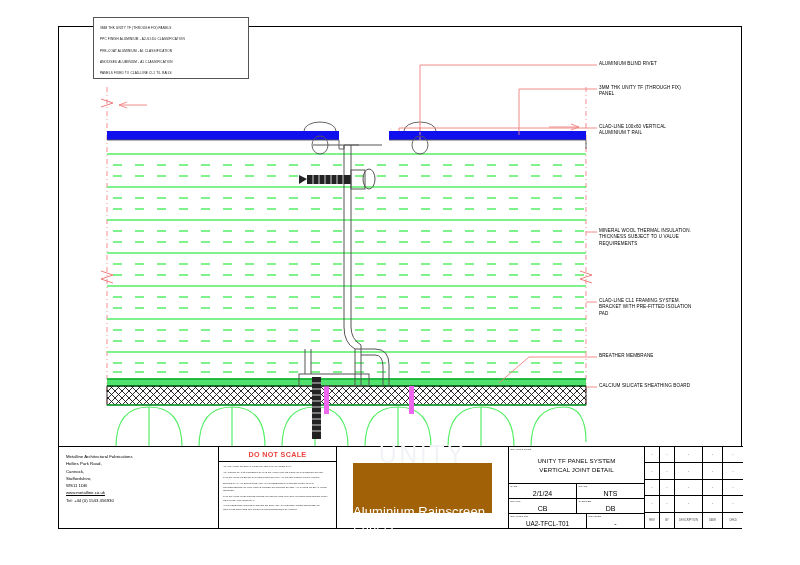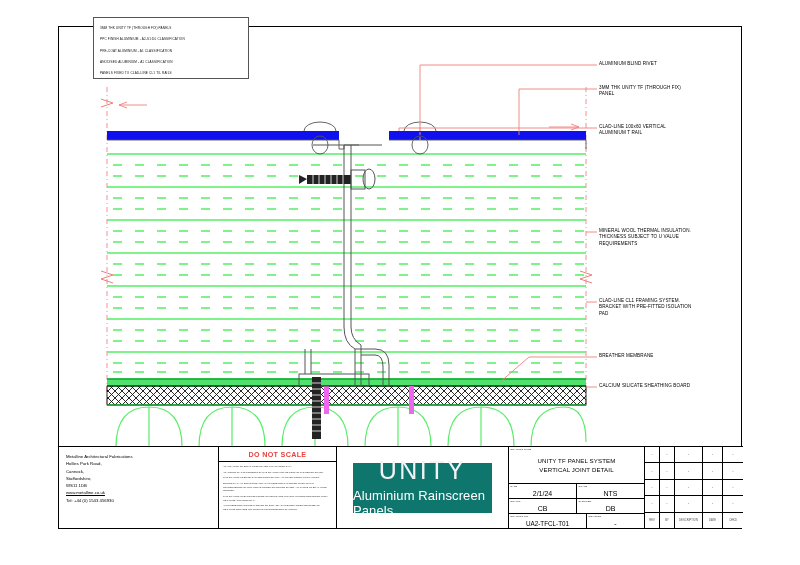--- a/index.html
+++ b/index.html
@@ -83,23 +83,23 @@
     color: #333;
     margin-bottom: 2.1px;
   }
 
   #tb-logo {
     width: 172px;
     display: flex; align-items: center; justify-content: center;
   }
   #logo {
     width: 139px; height: 50px;
-    background: #0f766e;
+    background: #a16207;
     display: flex; flex-direction: column;
-    align-items: center; justify-content: center;
+    align-items: center; justify-content: center; gap: 16px;
   }
   #logo-word {
     color: #f2f3f6;
     font-size: 25px;
     letter-spacing: 2.5px;
     font-weight: 400;
     line-height: 27px;
   }
   #logo-rule { width: 118px; height: 1.6px; background: #c0392b; margin: 1.5px 0 2.5px; }
   #logo-sub { color: #fff; font-size: 13px; letter-spacing: 0.1px; }

